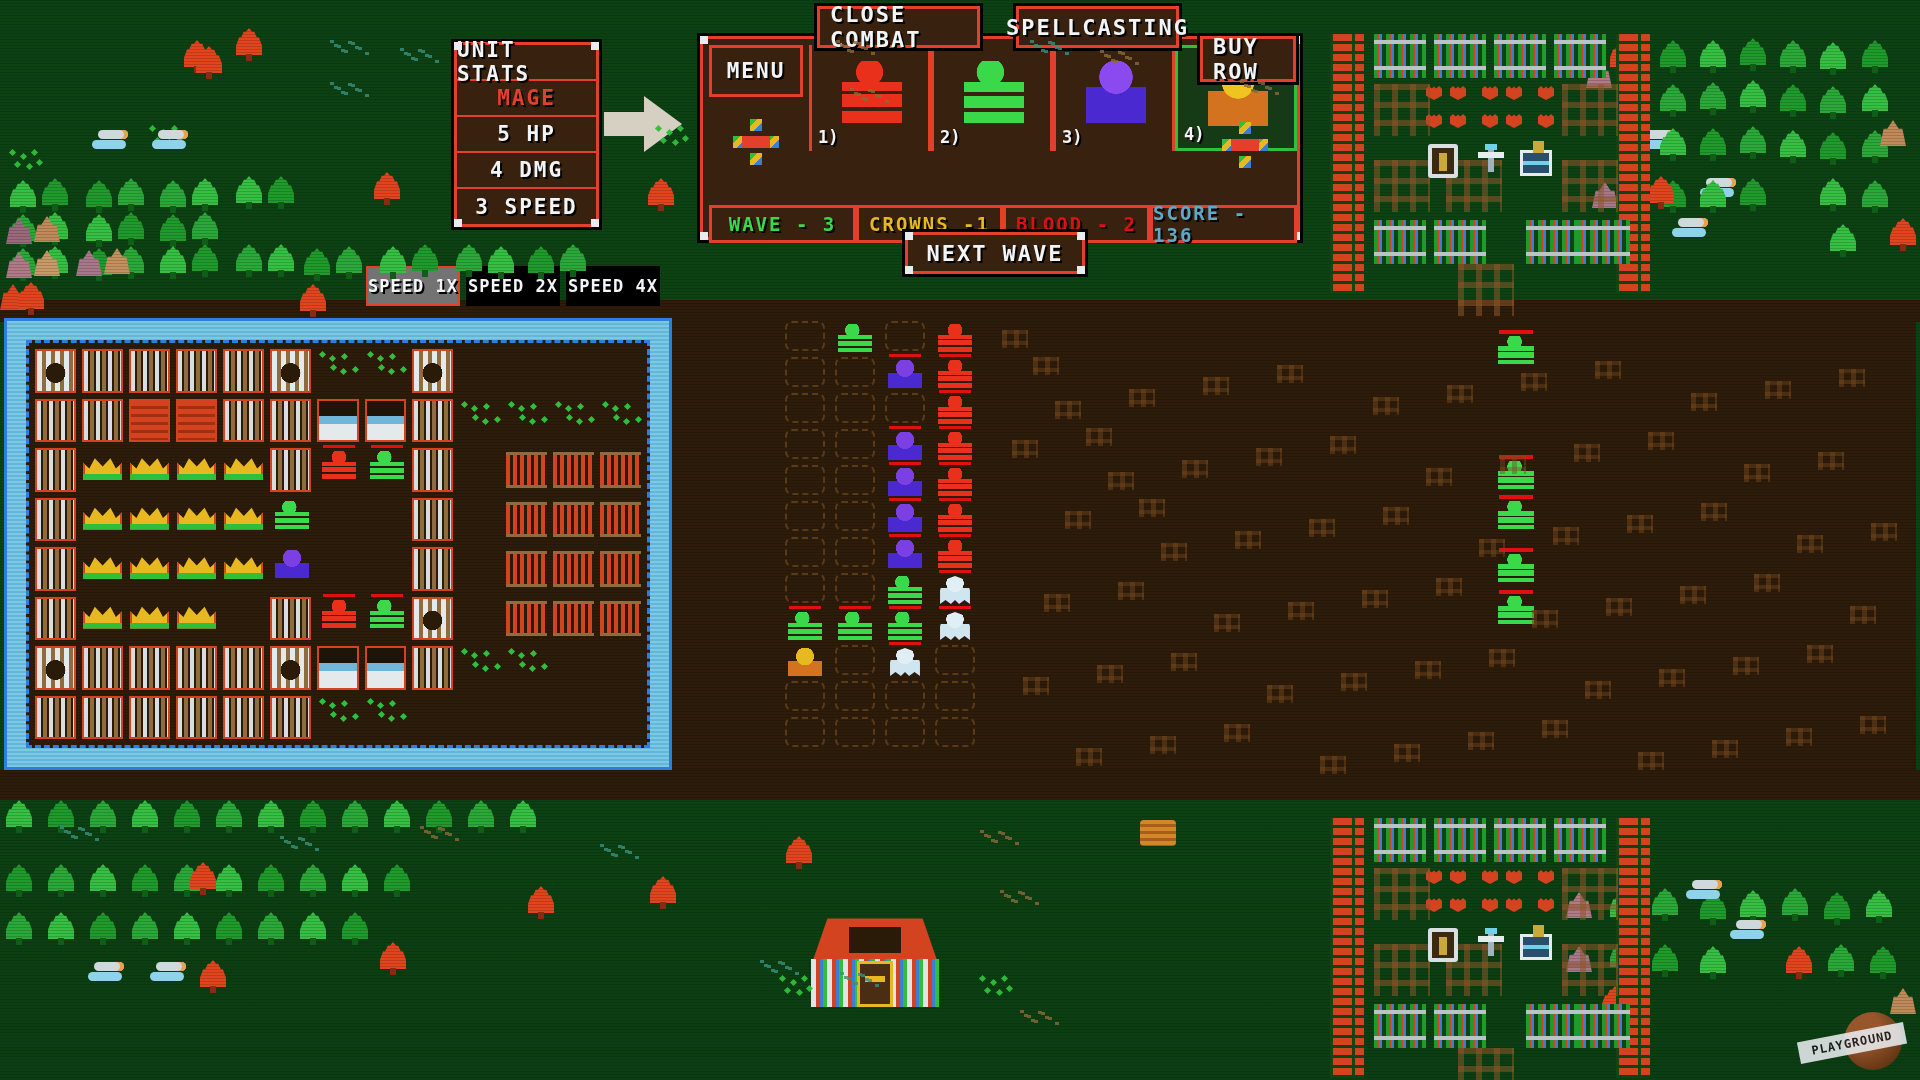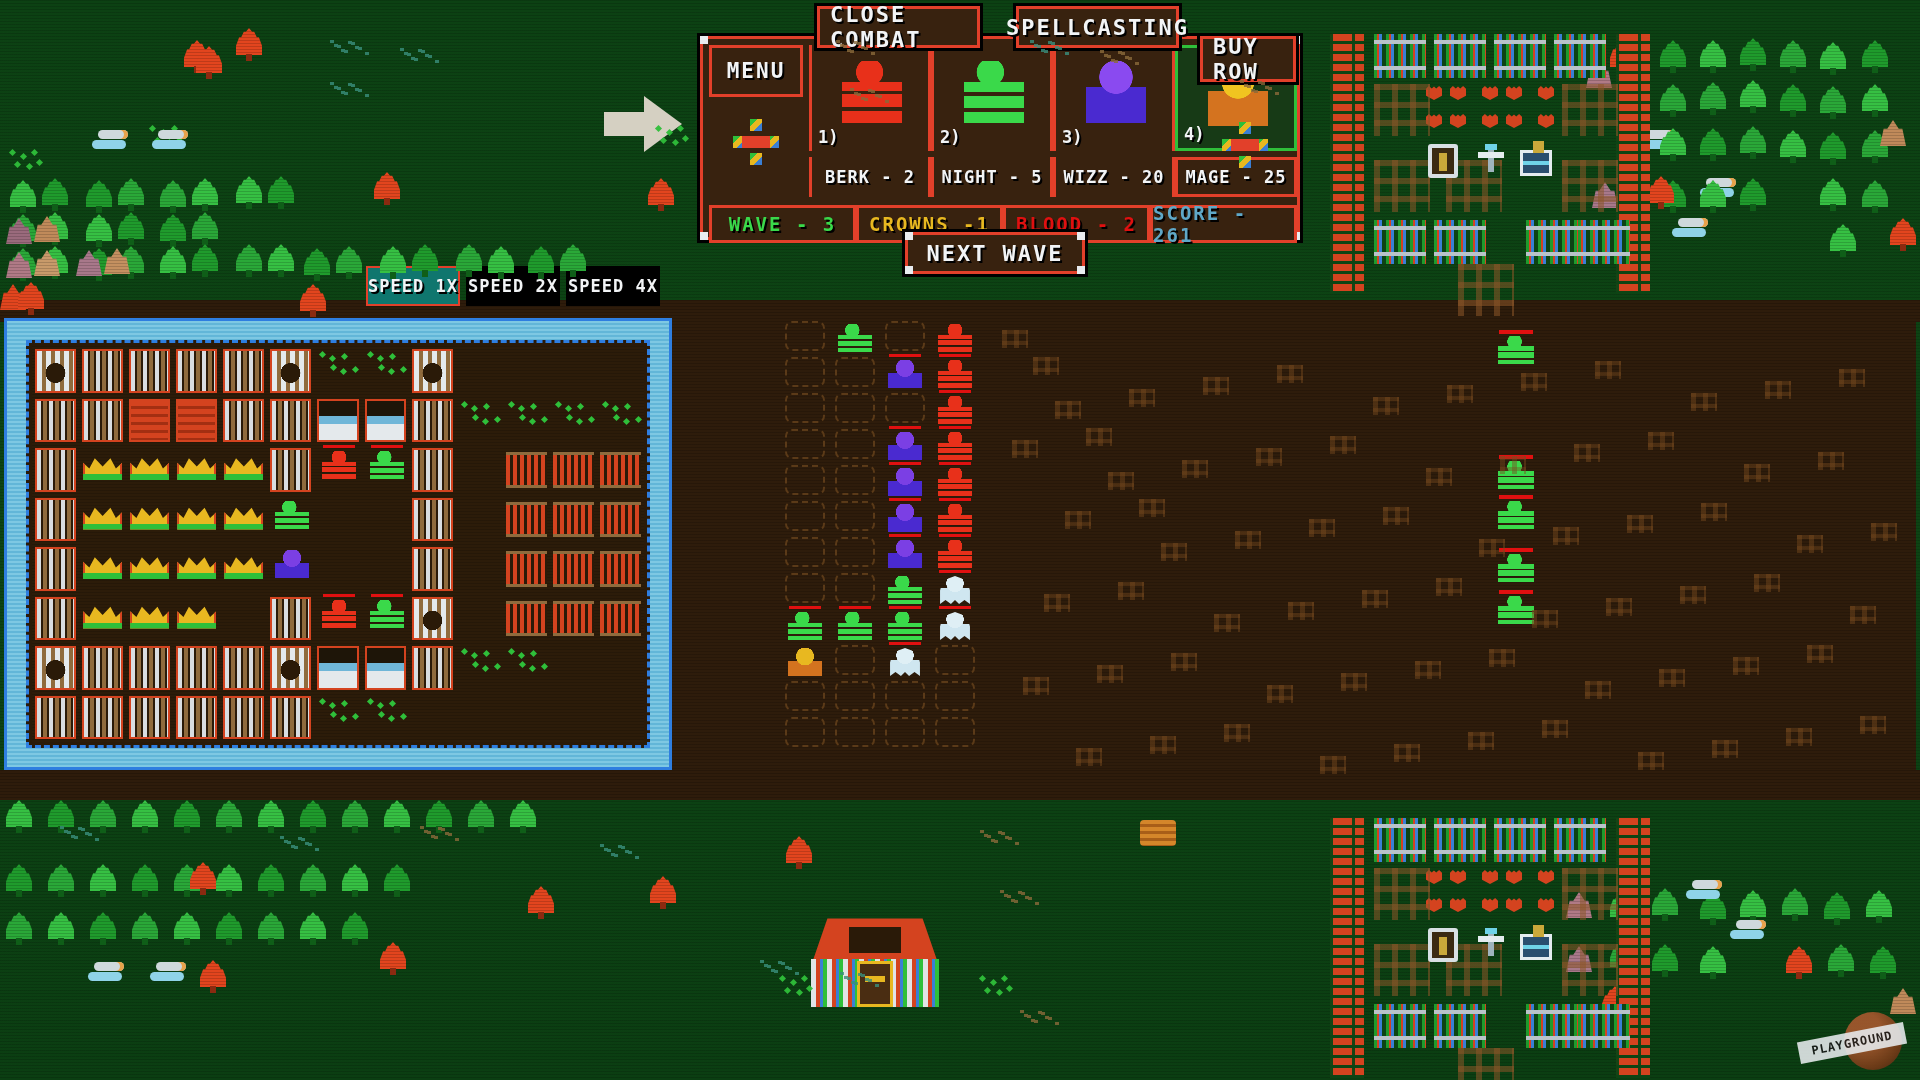--- a/index.html
+++ b/index.html
@@ -389,21 +389,21 @@
     display:flex; align-items:center; justify-content:center;
   }
   #next-wave .hudtext { font-size:22px; }
 
   
   .speedbtn {
     position:absolute; height:40px; width:94px;
     background:#000; border:2px solid #000;
     display:flex; align-items:center; justify-content:center;
   }
-  .speedbtn.active { background:#0f766e; border:2px solid #e2402a; }
+  .speedbtn.active { background:#737373; border:2px solid #e2402a; }
   .speedbtn .hudtext { font-size:17px; letter-spacing:1px; }
   #speed-1x { left:366px; top:266px; }
   #speed-2x { left:466px; top:266px; }
   #speed-4x { left:566px; top:266px; }
 
   
   #watermark { position:absolute; right:14px; bottom:8px; width:112px; height:56px; }
   #watermark .ball {
     position:absolute; right:4px; bottom:2px; width:58px; height:58px; border-radius:50%;
     background: radial-gradient(circle at 34% 30%, #b05a30 0 30%, #7c3a18 70%, #4a2210 100%);
@@ -1119,20 +1119,41 @@
       <div class="spr" style="left: 976px; top: 114px; width: 26px; height: 18px; background: repeating-linear-gradient(to right, rgba(120, 74, 30, 0.45) 0px, rgba(120, 74, 30, 0.45) 5px, rgba(0, 0, 0, 0) 5px, rgba(0, 0, 0, 0) 12px), repeating-linear-gradient(rgba(120, 74, 30, 0.4) 0px, rgba(120, 74, 30, 0.4) 4px, rgba(0, 0, 0, 0) 4px, rgba(0, 0, 0, 0) 11px);"></div>
       <div class="spr" style="left: 1029px; top: 185px; width: 26px; height: 18px; background: repeating-linear-gradient(to right, rgba(120, 74, 30, 0.45) 0px, rgba(120, 74, 30, 0.45) 5px, rgba(0, 0, 0, 0) 5px, rgba(0, 0, 0, 0) 12px), repeating-linear-gradient(rgba(120, 74, 30, 0.4) 0px, rgba(120, 74, 30, 0.4) 4px, rgba(0, 0, 0, 0) 4px, rgba(0, 0, 0, 0) 11px);"></div>
       <div class="spr" style="left: 1082px; top: 256px; width: 26px; height: 18px; background: repeating-linear-gradient(to right, rgba(120, 74, 30, 0.45) 0px, rgba(120, 74, 30, 0.45) 5px, rgba(0, 0, 0, 0) 5px, rgba(0, 0, 0, 0) 12px), repeating-linear-gradient(rgba(120, 74, 30, 0.4) 0px, rgba(120, 74, 30, 0.4) 4px, rgba(0, 0, 0, 0) 4px, rgba(0, 0, 0, 0) 11px);"></div>
       <div class="spr" style="left: 1135px; top: 327px; width: 26px; height: 18px; background: repeating-linear-gradient(to right, rgba(120, 74, 30, 0.45) 0px, rgba(120, 74, 30, 0.45) 5px, rgba(0, 0, 0, 0) 5px, rgba(0, 0, 0, 0) 12px), repeating-linear-gradient(rgba(120, 74, 30, 0.4) 0px, rgba(120, 74, 30, 0.4) 4px, rgba(0, 0, 0, 0) 4px, rgba(0, 0, 0, 0) 11px);"></div>
       <div class="spr" style="left: 1188px; top: 398px; width: 26px; height: 18px; background: repeating-linear-gradient(to right, rgba(120, 74, 30, 0.45) 0px, rgba(120, 74, 30, 0.45) 5px, rgba(0, 0, 0, 0) 5px, rgba(0, 0, 0, 0) 12px), repeating-linear-gradient(rgba(120, 74, 30, 0.4) 0px, rgba(120, 74, 30, 0.4) 4px, rgba(0, 0, 0, 0) 4px, rgba(0, 0, 0, 0) 11px);"></div>
       <div class="spr" style="left: 361px; top: 39px; width: 26px; height: 18px; background: repeating-linear-gradient(to right, rgba(120, 74, 30, 0.45) 0px, rgba(120, 74, 30, 0.45) 5px, rgba(0, 0, 0, 0) 5px, rgba(0, 0, 0, 0) 12px), repeating-linear-gradient(rgba(120, 74, 30, 0.4) 0px, rgba(120, 74, 30, 0.4) 4px, rgba(0, 0, 0, 0) 4px, rgba(0, 0, 0, 0) 11px);"></div>
       <div class="spr" style="left: 414px; top: 110px; width: 26px; height: 18px; background: repeating-linear-gradient(to right, rgba(120, 74, 30, 0.45) 0px, rgba(120, 74, 30, 0.45) 5px, rgba(0, 0, 0, 0) 5px, rgba(0, 0, 0, 0) 12px), repeating-linear-gradient(rgba(120, 74, 30, 0.4) 0px, rgba(120, 74, 30, 0.4) 4px, rgba(0, 0, 0, 0) 4px, rgba(0, 0, 0, 0) 11px);"></div>
       <div class="spr" style="left: 467px; top: 181px; width: 26px; height: 18px; background: repeating-linear-gradient(to right, rgba(120, 74, 30, 0.45) 0px, rgba(120, 74, 30, 0.45) 5px, rgba(0, 0, 0, 0) 5px, rgba(0, 0, 0, 0) 12px), repeating-linear-gradient(rgba(120, 74, 30, 0.4) 0px, rgba(120, 74, 30, 0.4) 4px, rgba(0, 0, 0, 0) 4px, rgba(0, 0, 0, 0) 11px);"></div>
     </div>
 
+  <div class="panel" id="unit-stats">
+    <span class="nub tl"></span>
+    <span class="nub tr"></span>
+    <span class="nub bl"></span>
+    <span class="nub br"></span>
+    <div class="row">
+      <span class="hudtext title">UNIT STATS</span>
+    </div>
+    <div class="row">
+      <span class="hudtext uname">MAGE</span>
+    </div>
+    <div class="row">
+      <span class="hudtext stat">5 HP</span>
+    </div>
+    <div class="row">
+      <span class="hudtext stat">4 DMG</span>
+    </div>
+    <div class="row">
+      <span class="hudtext stat">3 SPEED</span>
+    </div>
+  </div>
 
   <div id="stats-arrow">
     <div class="shaft"></div>
     <div class="head"></div>
   </div>
 
   <div class="panel" id="hud">
     <span class="nub tl"></span>
     <span class="nub tr"></span>
     <span class="nub bl"></span>
@@ -1161,46 +1182,32 @@
         </div>
         <div class="uslot">
           <div class="icon icon-wizard"></div>
           <span class="idx">3)</span>
         </div>
         <div class="uslot sel">
           <div class="icon icon-mage"></div>
           <span class="idx">4)</span>
         </div>
       </div>
-    <div class="price-row" id="price-row">
-        <div class="price">
-          <span class="hudtext">BERK - 2</span>
-        </div>
-        <div class="price">
-          <span class="hudtext">NIGHT - 5</span>
-        </div>
-        <div class="price">
-          <span class="hudtext">WIZZ - 20</span>
-        </div>
-        <div class="price sel">
-          <span class="hudtext">MAGE - 25</span>
-        </div>
-      </div>
     <div class="stat-row" id="stat-row">
         <div class="statbox">
           <span style="color: rgb(58, 217, 74);">WAVE - 3</span>
         </div>
         <div class="statbox">
           <span style="color: rgb(232, 184, 32);">CROWNS -1</span>
         </div>
         <div class="statbox">
           <span style="color: rgb(224, 16, 16);">BLOOD - 2</span>
         </div>
         <div class="statbox">
-          <span style="color: rgb(95, 168, 200);">SCORE - 261</span>
+          <span style="color: rgb(95, 168, 200);">SCORE - 136</span>
         </div>
       </div>
   </div>
 
   <div class="sparkle" style="left:1222px; top:122px;">
     <span class="u"></span>
     <span class="d"></span>
     <span class="l"></span>
     <span class="r"></span>
     <span class="c"></span>

